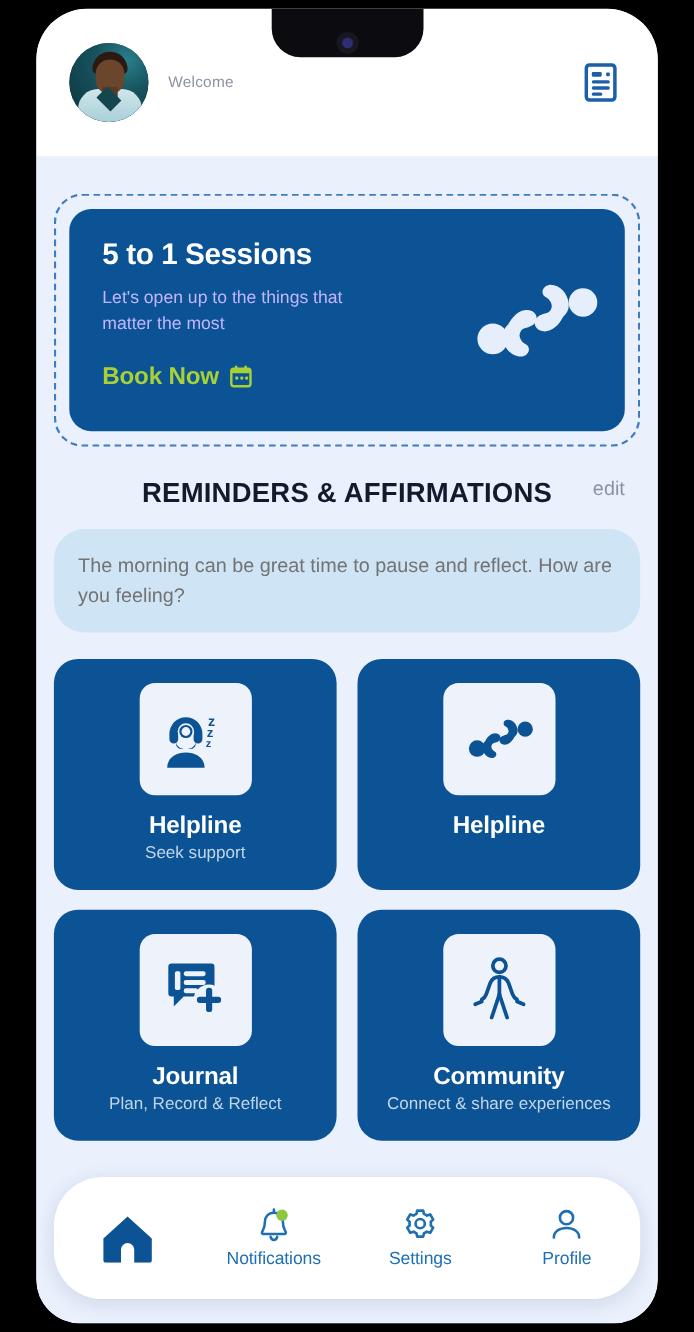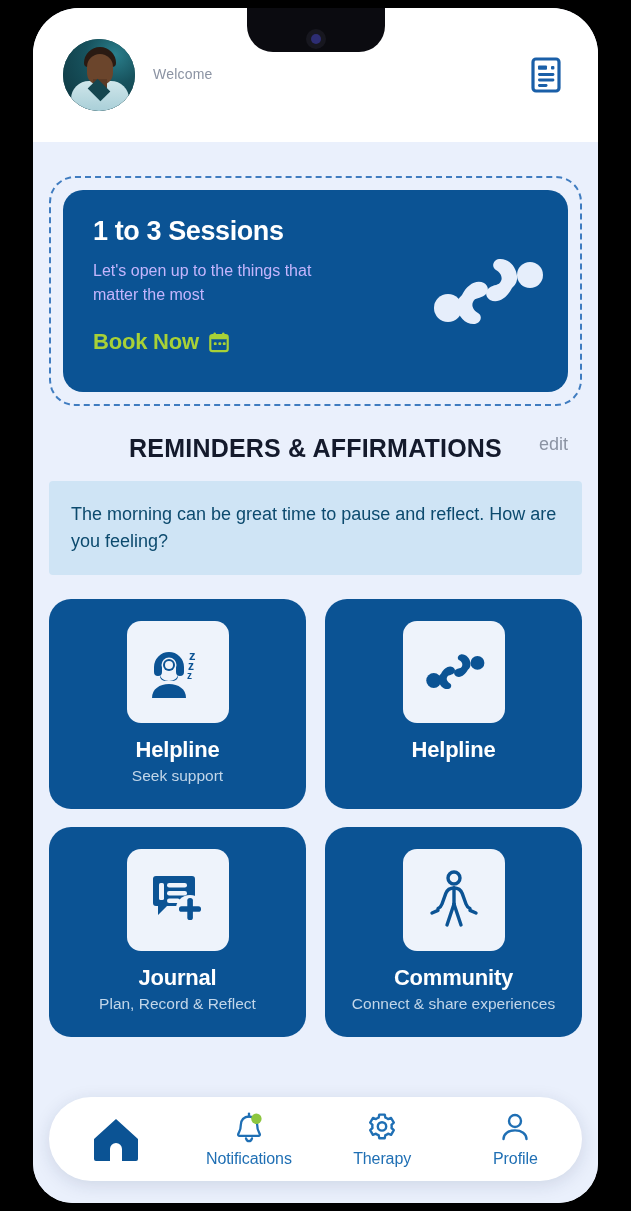--- a/index.html
+++ b/index.html
@@ -221,23 +221,23 @@
     position: absolute;
     right: 0;
     font-size: 18px;
     color: #8b93a3;
   }
 
   
   .affirmation {
     margin: 18px 16px 0 16px;
     background: #cfe4f5;
-    border-radius: 4px;
+    border-radius: 28px;
     padding: 20px 22px;
-    color: #0c4a6e;
+    color: #737373;
     font-size: 18px;
     line-height: 1.5;
   }
 
   
   .tiles {
     margin: 24px 16px 0 16px;
     display: grid;
     grid-template-columns: 1fr 1fr;
     gap: 18px 19px;
@@ -276,21 +276,21 @@
     line-height: 1.35;
     margin-top: 3px;
     padding: 0 12px;
   }
 
   
   .bottom-nav {
     position: absolute;
     left: 16px; right: 16px;
     bottom: 22px;
-    height: 84px;
+    height: 111px;
     background: #ffffff;
     border-radius: 44px;
     display: flex;
     align-items: center;
     box-shadow: 0 4px 18px rgba(20,40,80,.13);
     z-index: 30;
   }
   .nav-item {
     flex: 1 1 0;
     display: flex;
@@ -348,21 +348,21 @@
           <rect x="7" y="21.5" width="16.4" height="3" rx="1.4" fill="#1a5fa8"></rect>
           <rect x="7" y="27" width="9.5" height="3" rx="1.4" fill="#1a5fa8"></rect>
         </svg>
       </div>
     </div>
 
     <div class="content">
 
       <div class="banner-dashed">
         <div class="banner">
-          <div class="banner-title">1 to 3 Sessions</div>
+          <div class="banner-title">5 to 1 Sessions</div>
           <div class="banner-sub">Let's open up to the things that matter the most</div>
           <div class="banner-cta">
             <span>Book Now</span>
             <svg width="22" height="22" viewBox="0 0 24 24">
               <rect x="2.5" y="4.5" width="19" height="17.5" rx="2.4" fill="none" stroke="#a8d137" stroke-width="2.4"></rect>
               <rect x="2.5" y="4.5" width="19" height="4.6" rx="2" fill="#a8d137"></rect>
               <rect x="6" y="1.5" width="2.6" height="5" rx="1.3" fill="#a8d137"></rect>
               <rect x="15.4" y="1.5" width="2.6" height="5" rx="1.3" fill="#a8d137"></rect>
               <rect x="6.4" y="12.4" width="3" height="3" rx="1" fill="#a8d137"></rect>
               <rect x="11.4" y="12.4" width="3" height="3" rx="1" fill="#a8d137"></rect>
@@ -488,21 +488,21 @@
         <div class="nav-label">Notifications</div>
       </div>
 
       <div class="nav-item">
         <div class="nav-icon">
           <svg width="32" height="32" viewBox="0 0 32 32">
             <path d="M13.3 2.6h5.4l.7 3.1c1 .3 1.9.8 2.7 1.4l3-1.1 2.7 4.7-2.3 2.1c.1.5.2 1 .2 1.6s-.1 1.1-.2 1.6l2.3 2.1-2.7 4.7-3-1.1c-.8.6-1.7 1.1-2.7 1.4l-.7 3.1h-5.4l-.7-3.1c-1-.3-1.9-.8-2.7-1.4l-3 1.1-2.7-4.7 2.3-2.1c-.1-.5-.2-1-.2-1.6s.1-1.1.2-1.6L4.2 10.7l2.7-4.7 3 1.1c.8-.6 1.7-1.1 2.7-1.4z" fill="none" stroke="#1f6fb4" stroke-width="2.4" stroke-linejoin="round"></path>
             <circle cx="16" cy="14.4" r="4.2" fill="none" stroke="#1f6fb4" stroke-width="2.4"></circle>
           </svg>
         </div>
-        <div class="nav-label">Therapy</div>
+        <div class="nav-label">Settings</div>
       </div>
 
       <div class="nav-item">
         <div class="nav-icon">
           <svg width="30" height="32" viewBox="0 0 30 32">
             <circle cx="15" cy="9" r="6" fill="none" stroke="#1f6fb4" stroke-width="2.4"></circle>
             <path d="M3.5 27c0-5.4 5.1-8.6 11.5-8.6S26.5 21.6 26.5 27" fill="none" stroke="#1f6fb4" stroke-width="2.4" stroke-linecap="round"></path>
           </svg>
         </div>
         <div class="nav-label">Profile</div>

